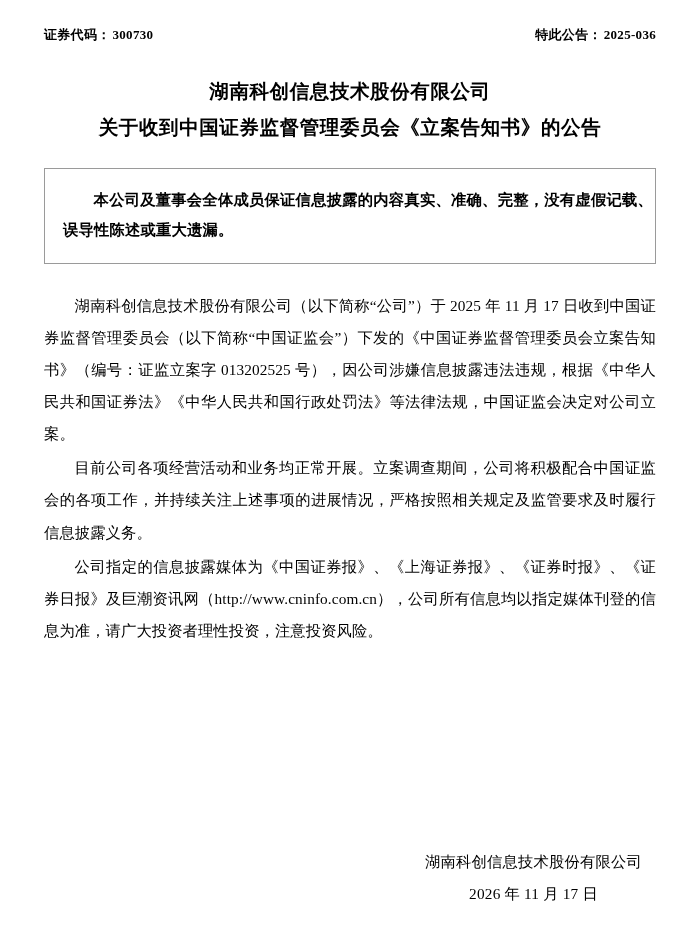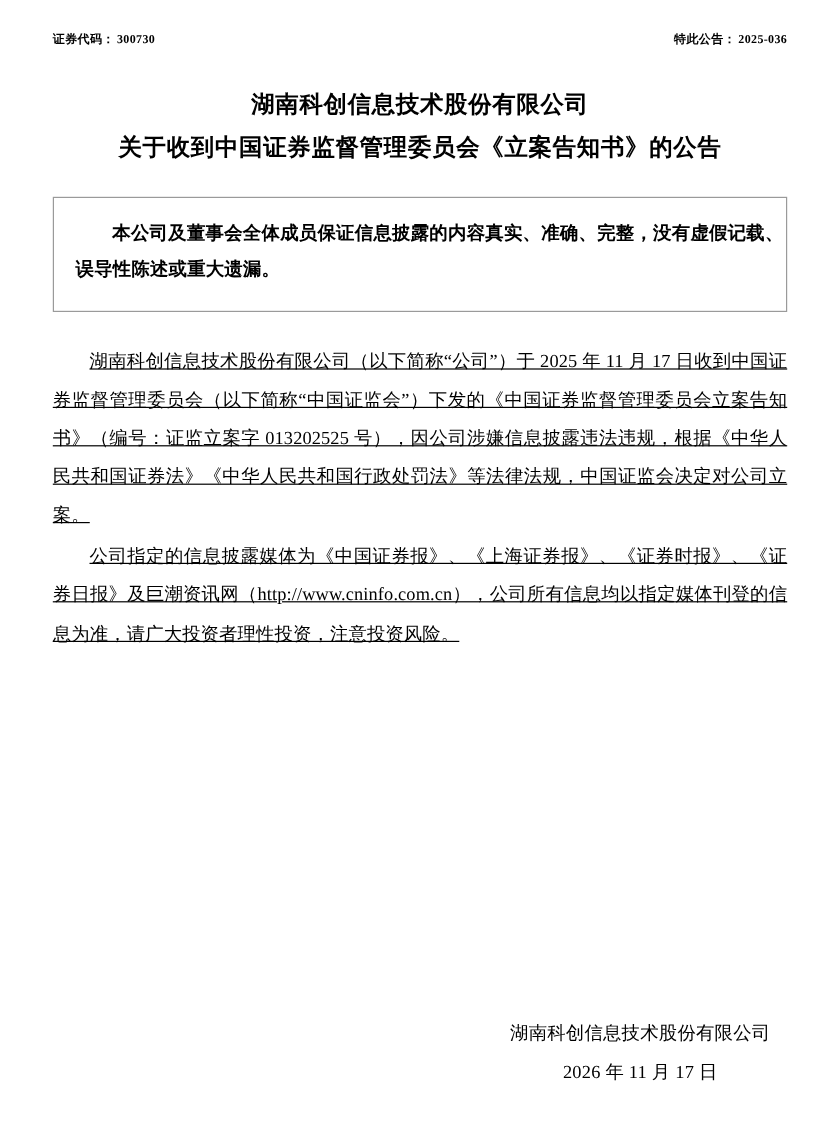--- a/index.html
+++ b/index.html
@@ -21,21 +21,21 @@
     box-sizing: border-box;
     padding: 22px 44px 10px 44px;
   }
 
   
   .header-row {
     display: flex;
     justify-content: space-between;
     align-items: center;
     font-weight: bold;
-    font-size: 10px;
+    font-size: 13px;
     letter-spacing: 0.3px;
     margin-top: 4px;
   }
   .header-cell {
     white-space: nowrap;
   }
   .header-cell .label { margin-right: 2px; }
 
   
   .title-block {
@@ -49,35 +49,33 @@
     letter-spacing: 0.6px;
   }
 
   
   .notice-box {
     margin: 22px 0 0 0;
     border: 1px solid #9a9a9a;
     box-sizing: border-box;
     padding: 16px 2px 18px 18px;
     min-height: 86px;
-    font-family: Liberation Mono, monospace;
   }
   .notice-text {
     font-weight: bold;
     font-size: 15.3px;
     line-height: 1.95;
     text-align: justify;
     text-indent: 2em;
     letter-spacing: 0.2px;
   }
 
   
   .body-block {
     margin-top: 26px;
-    text-decoration: underline;
   }
   .para {
     font-size: 15.3px;
     line-height: 2.1;
     text-align: justify;
     text-justify: inter-ideograph;
     text-indent: 2em;
     letter-spacing: 0.1px;
     margin: 0 0 2px 0;
   }
@@ -115,20 +113,21 @@
     <div class="title-line">湖南科创信息技术股份有限公司</div>
     <div class="title-line">关于收到中国证券监督管理委员会《立案告知书》的公告</div>
   </div>
 
   <div class="notice-box">
     <div class="notice-text">本公司及董事会全体成员保证信息披露的内容真实、准确、完整，没有虚假记载、误导性陈述或重大遗漏。</div>
   </div>
 
   <div class="body-block">
     <p class="para">湖南科创信息技术股份有限公司（以下简称“公司”）于 2025 年 11 月 17 日收到中国证券监督管理委员会（以下简称“中国证监会”）下发的《中国证券监督管理委员会立案告知书》（编号：证监立案字 013202525 号），因公司涉嫌信息披露违法违规，根据《中华人民共和国证券法》《中华人民共和国行政处罚法》等法律法规，中国证监会决定对公司立案。</p>
+    <p class="para">目前公司各项经营活动和业务均正常开展。立案调查期间，公司将积极配合中国证监会的各项工作，并持续关注上述事项的进展情况，严格按照相关规定及监管要求及时履行信息披露义务。</p>
     <p class="para">公司指定的信息披露媒体为《中国证券报》、《上海证券报》、《证券时报》、《证券日报》及巨潮资讯网（http://www.cninfo.com.cn），公司所有信息均以指定媒体刊登的信息为准，请广大投资者理性投资，注意投资风险。</p>
     <div class="para-gap"></div>
   </div>
 
   <div class="signature">
     <div class="sig-line">湖南科创信息技术股份有限公司</div>
     <div class="sig-line">2026 年 11 月 17 日</div>
   </div>
 
 </div>

